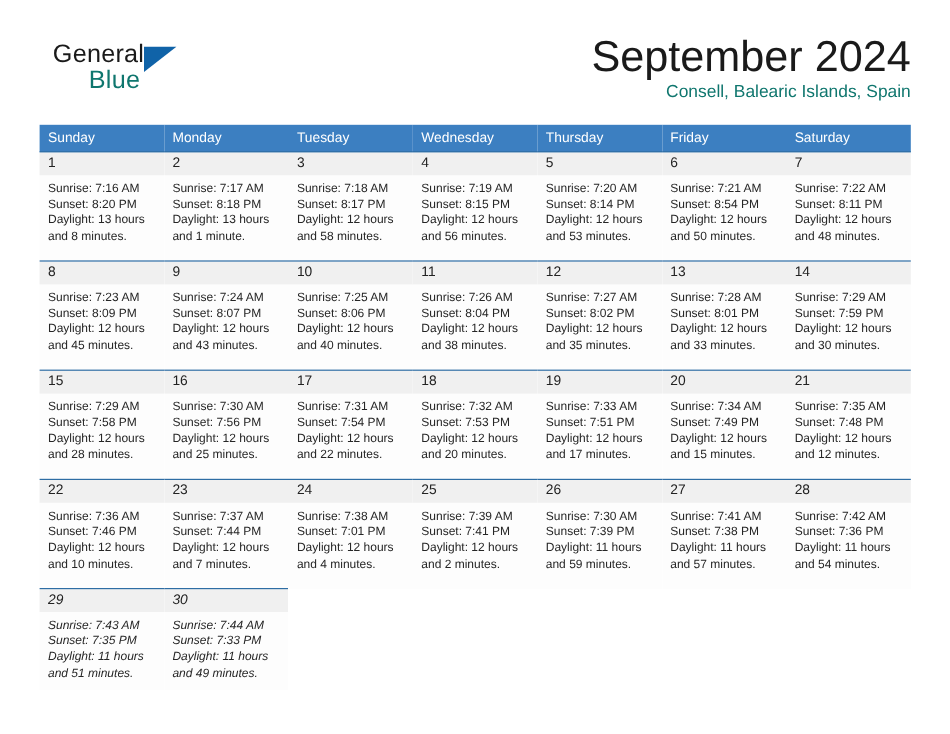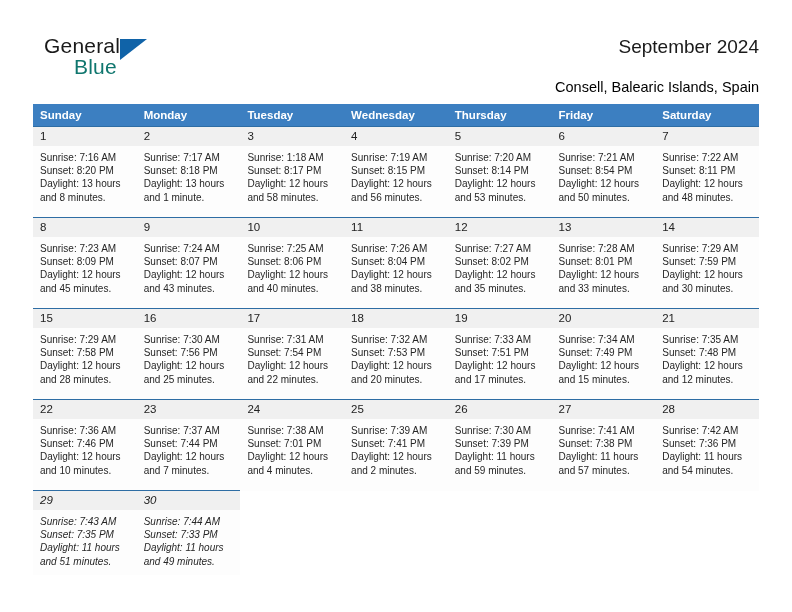--- a/index.html
+++ b/index.html
@@ -63,31 +63,31 @@
     border-left: 27px solid #1063a8;
     border-bottom: 21px solid transparent;
   }
   .title-block {
     position: absolute;
     right: 33px;
     top: 30px;
     text-align: right;
   }
   .cal-title {
-    font-size: 19px;
+    font-size: 36px;
     font-weight: normal;
     color: #1a1a1a;
     line-height: 34px;
     white-space: nowrap;
   }
   .cal-subtitle {
     font-size: 14.5px;
-    color: #000000;
+    color: #0f766e;
     line-height: 22px;
-    margin-top: 12px;
+    margin-top: 2px;
     white-space: nowrap;
   }
 
   
   .calendar {
     position: absolute;
     left: 33px;
     top: 104px;
     width: 726px;
   }
@@ -95,21 +95,21 @@
     border-collapse: collapse;
     table-layout: fixed;
     width: 726px;
   }
   table.cal-table col { width: 103.71px; }
 
   thead th {
     background: #3c7fc1;
     color: #ffffff;
     font-size: 11.5px;
-    font-weight: bold;
+    font-weight: normal;
     text-align: left;
     padding: 5px 0 5px 7px;
     height: 12px;
     vertical-align: middle;
   }
 
   tbody tr.week-row > td {
     vertical-align: top;
     padding: 0;
     border-top: 1.2px solid #2e6da4;
@@ -203,21 +203,21 @@
             <div class="details">
               <div>Sunrise: 7:17 AM</div>
               <div>Sunset: 8:18 PM</div>
               <div>Daylight: 13 hours</div>
               <div>and 1 minute.</div>
             </div>
           </td>
           <td>
             <div class="daynum">3</div>
             <div class="details">
-              <div>Sunrise: 1:18 AM</div>
+              <div>Sunrise: 7:18 AM</div>
               <div>Sunset: 8:17 PM</div>
               <div>Daylight: 12 hours</div>
               <div>and 58 minutes.</div>
             </div>
           </td>
           <td>
             <div class="daynum">4</div>
             <div class="details">
               <div>Sunrise: 7:19 AM</div>
               <div>Sunset: 8:15 PM</div>

